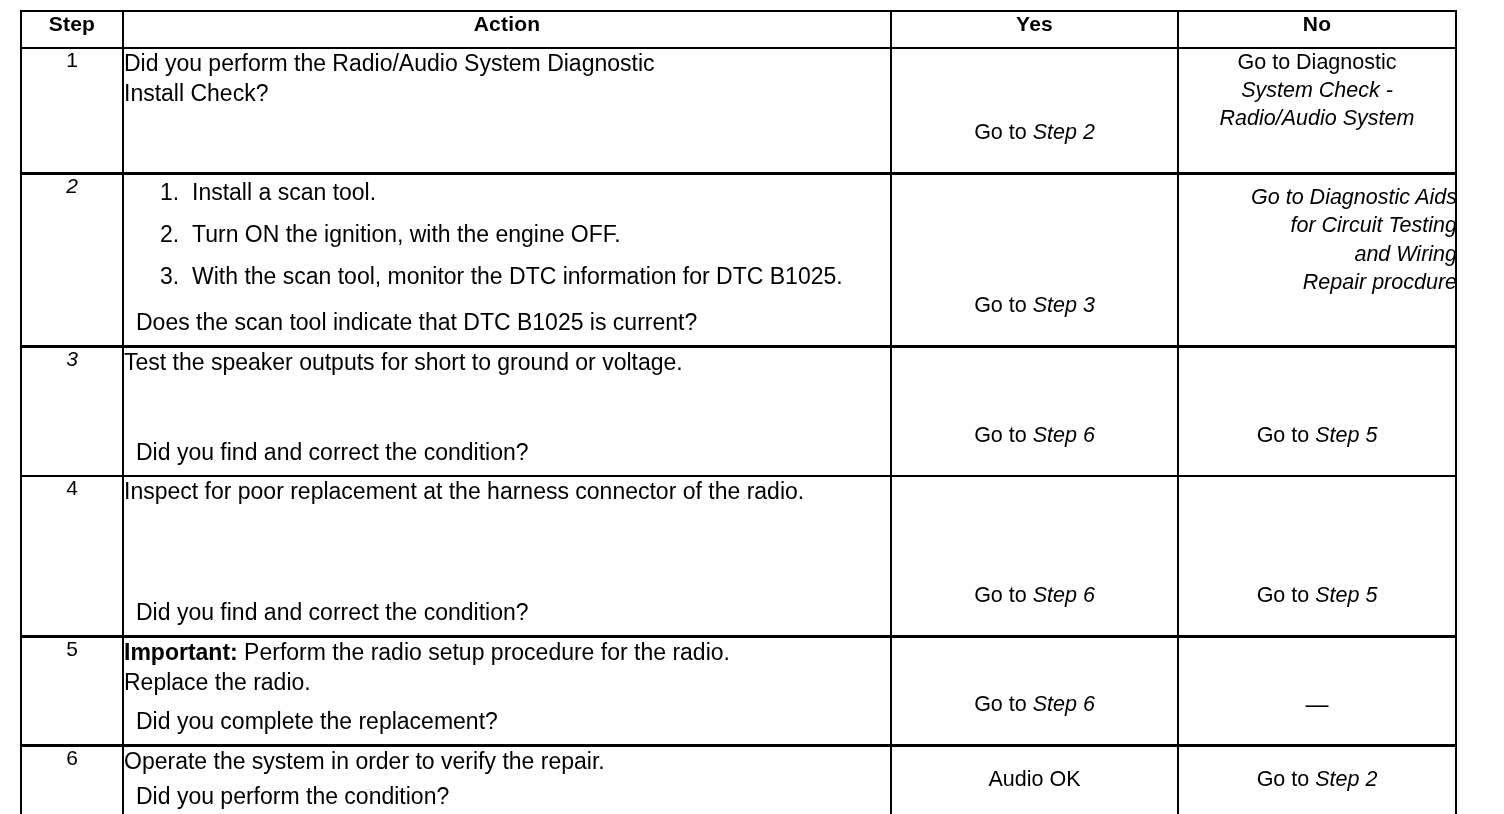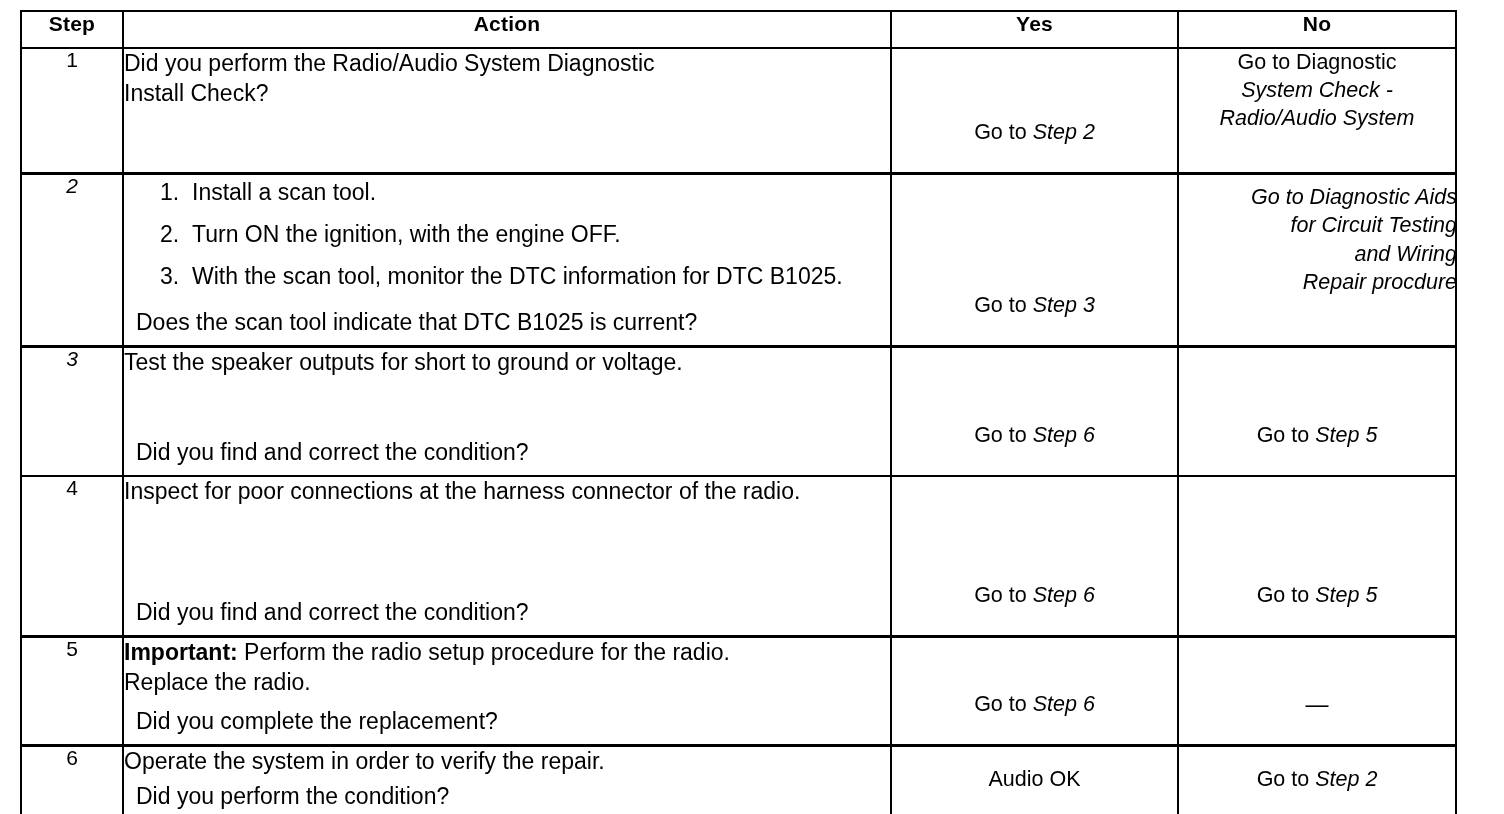--- a/index.html
+++ b/index.html
@@ -222,21 +222,21 @@
             <span>Go to </span><i>Step 5</i>
           </div>
         </td>
       </tr>
 
       <tr class="r4">
         <td class="step">
           <span class="num">4</span>
         </td>
         <td class="action">
-          <div class="line">Inspect for poor connections at the harness connector of the radio.</div>
+          <div class="line">Inspect for poor replacement at the harness connector of the radio.</div>
           <div class="q">Did you find and correct the condition?</div>
         </td>
         <td class="yn">
           <div class="bottom">
             <span>Go to </span><i>Step 6</i>
           </div>
         </td>
         <td class="yn">
           <div class="bottom">
             <span>Go to </span><i>Step 5</i>

